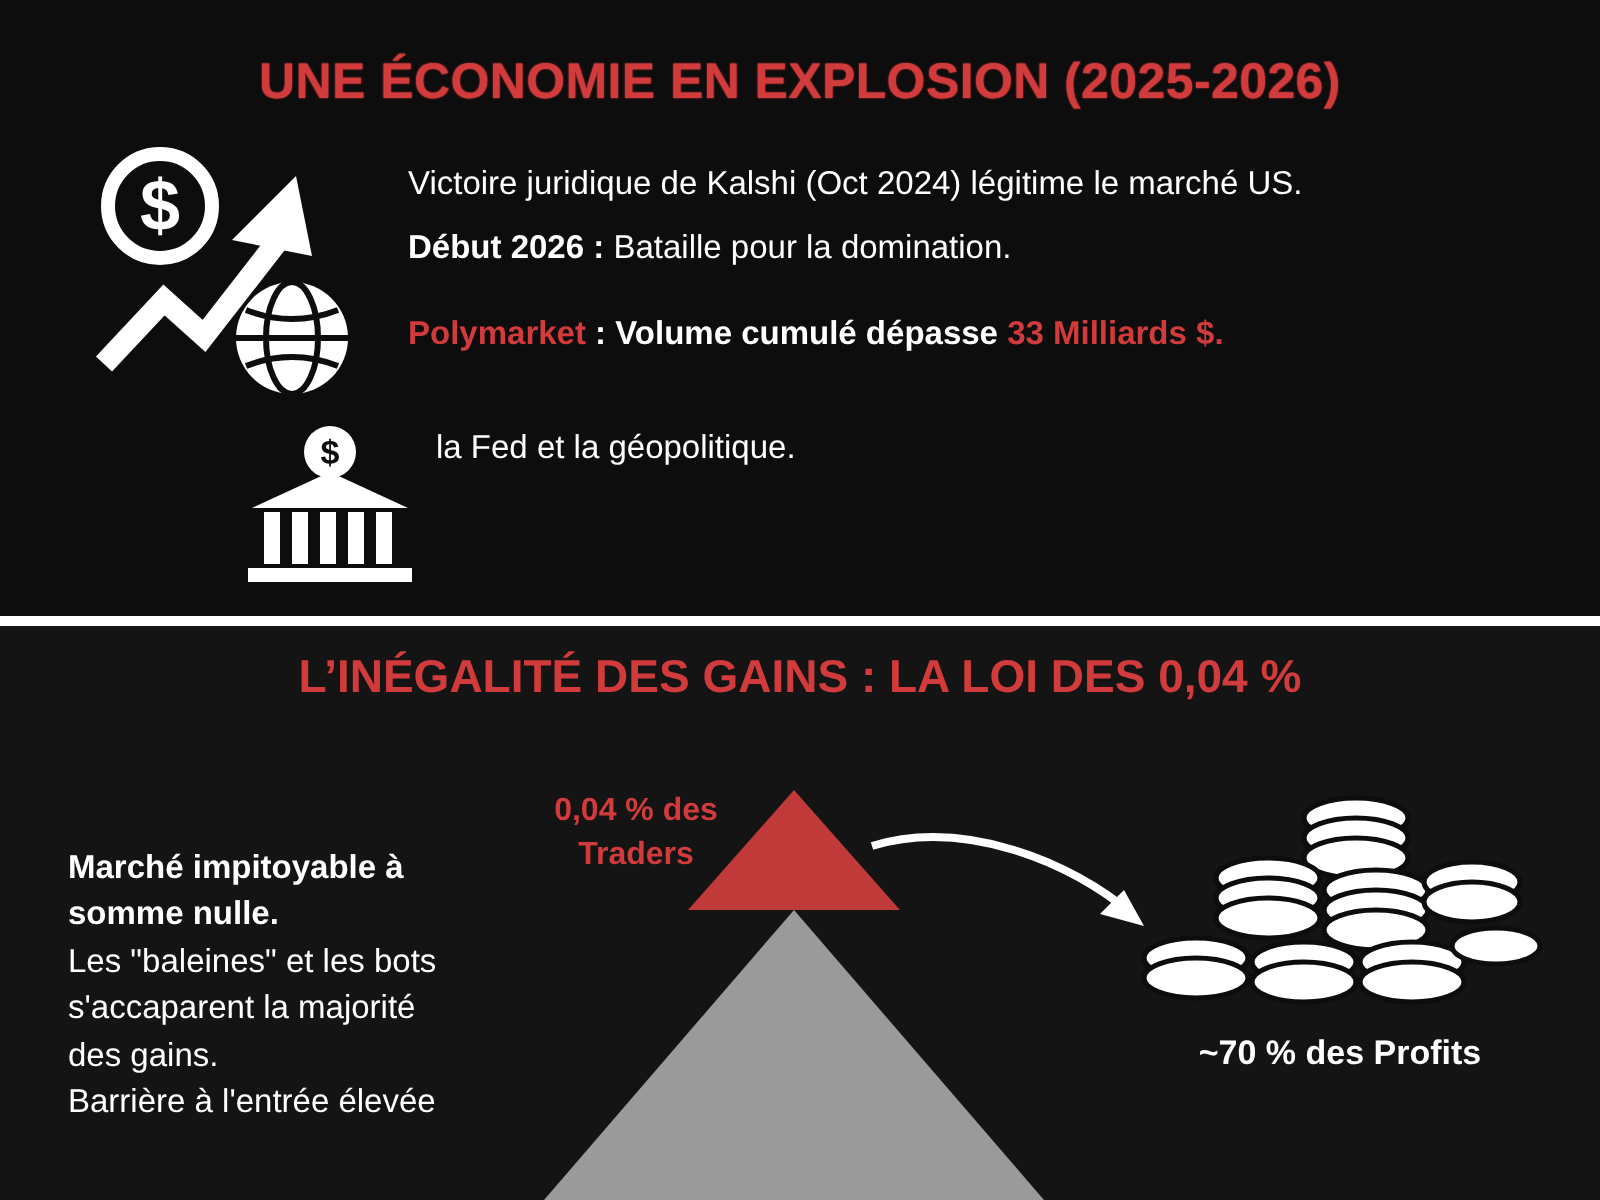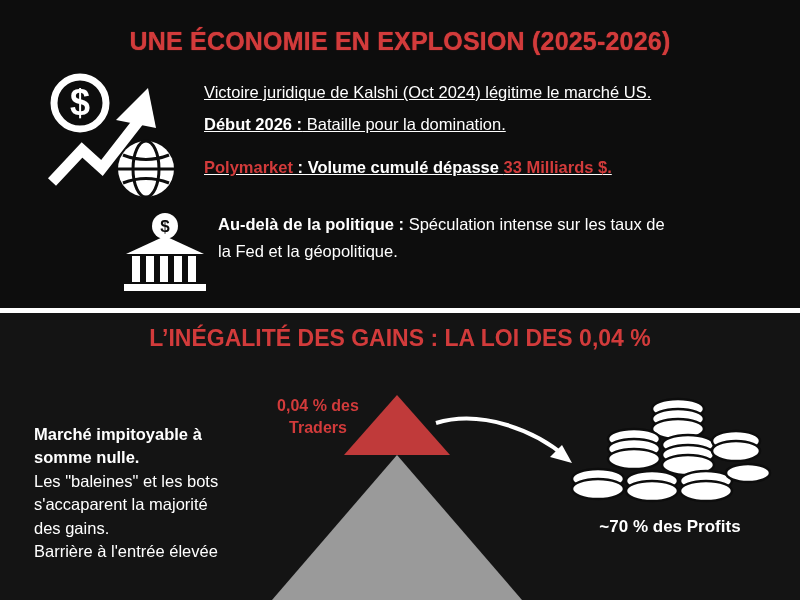--- a/index.html
+++ b/index.html
@@ -39,21 +39,21 @@
     text-shadow: 0 0 1px #d23b3b;
   }
   .s1-body {
     position: absolute;
     left: 204px;
     top: 80px;
     width: 580px;
     font-size: 16.5px;
     line-height: 1.55;
   }
-  .s1-body p { margin: 0 0 6px 0; text-decoration: underline; }
+  .s1-body p { margin: 0 0 6px 0; }
   .bold { font-weight: bold; }
   .red { color: #d23b3b; font-weight: bold; }
 
   .para-gap { height: 12px; }
 
   .s1-block2 {
     position: absolute;
     left: 218px;
     top: 212px;
     width: 565px;
@@ -229,23 +229,20 @@
       <p>
         <span class="bold">Début 2026 :</span><span> Bataille pour la domination.</span>
       </p>
       <div class="para-gap"></div>
       <p>
         <span class="red">Polymarket</span><span class="bold"> : Volume cumulé dépasse </span><span class="red">33 Milliards $.</span>
       </p>
     </div>
 
     <div class="s1-block2">
-      <p>
-        <span class="bold">Au-delà de la politique :</span><span> Spéculation intense sur les taux de</span>
-      </p>
       <p>la Fed et la géopolitique.</p>
     </div>
   </div>
 
   <div class="divider"></div>
 
   <div class="section-two">
 
     <div class="s2-title">L’INÉGALITÉ DES GAINS : LA LOI DES 0,04 %</div>
 

